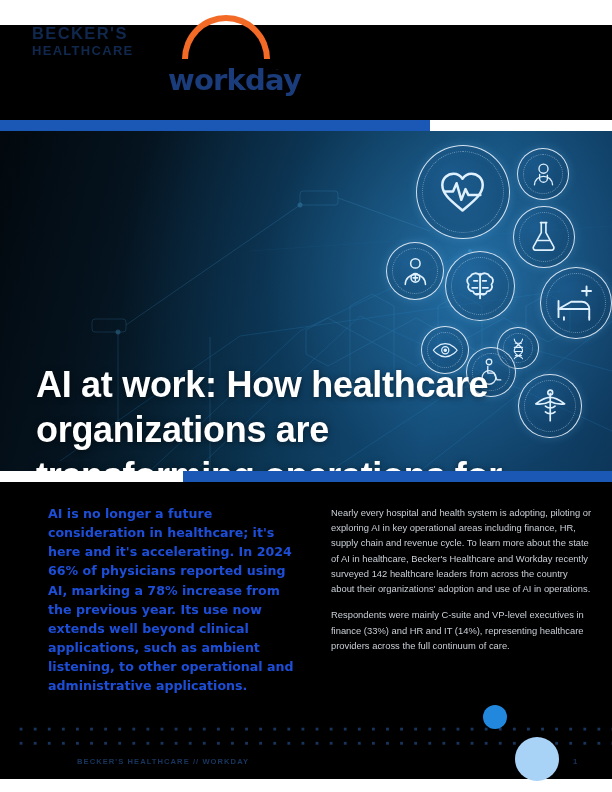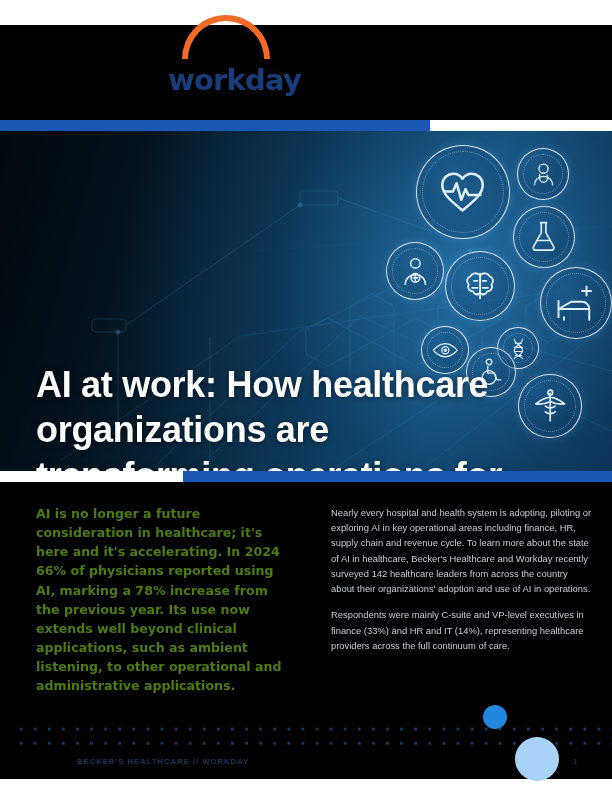--- a/index.html
+++ b/index.html
@@ -35,21 +35,21 @@
 
   .title{position:absolute;left:36px;top:207px;width:520px;color:#ffffff;
          font-size:36px;font-weight:bold;line-height:1.26;letter-spacing:-0.3px;
          text-shadow:0 1px 6px rgba(0,0,0,.55);}
 
   
   .rule-mid{position:absolute;left:183px;top:471px;width:429px;height:11px;background:#1b57b5;}
 
   
   .body-area{position:absolute;left:0;top:482px;width:612px;height:230px;background:#000000;}
-  .col-left{position:absolute;left:36px;top:504px;width:250px;color:#4d7c0f;
+  .col-left{position:absolute;left:48px;top:504px;width:250px;color:#1d4ed8;
             font-size:12.6px;font-weight:bold;line-height:1.52;font-family:"DejaVu Sans",sans-serif;}
   .col-right{position:absolute;left:331px;top:505px;width:262px;color:#c9cfd6;
              font-size:9.4px;line-height:1.62;}
   .col-right p{margin:0 0 11px 0;}
 
   
   .footer{position:absolute;left:0;top:712px;width:612px;height:67px;background:#000000;overflow:hidden;}
   .dots{position:absolute;left:14px;top:10px;width:598px;height:34px;
         background-image:radial-gradient(#17345c 1.5px, rgba(0,0,0,0) 1.6px);
         background-size:14.1px 14.2px;background-position:0 0;}
@@ -70,20 +70,24 @@
   .ic svg{width:62%;height:62%;display:block;}
   .ic svg *{stroke:#dff0ff;fill:none;stroke-width:2.1;stroke-linecap:round;stroke-linejoin:round;}
 </style>
 </head>
 <body>
 
 <div class="page">
 
   <div class="logo-band"></div>
 
+  <div class="logo-becker">
+    <span class="l1">BECKER'S</span>
+    <span class="l2">HEALTHCARE</span>
+  </div>
 
   <div class="logo-workday">
     <div class="wd-arc"></div>
     <div class="wd-word">workday</div>
     <div class="wd-tm">.</div>
   </div>
 
   <div class="rule-top"></div>
 
   <div class="hero">

